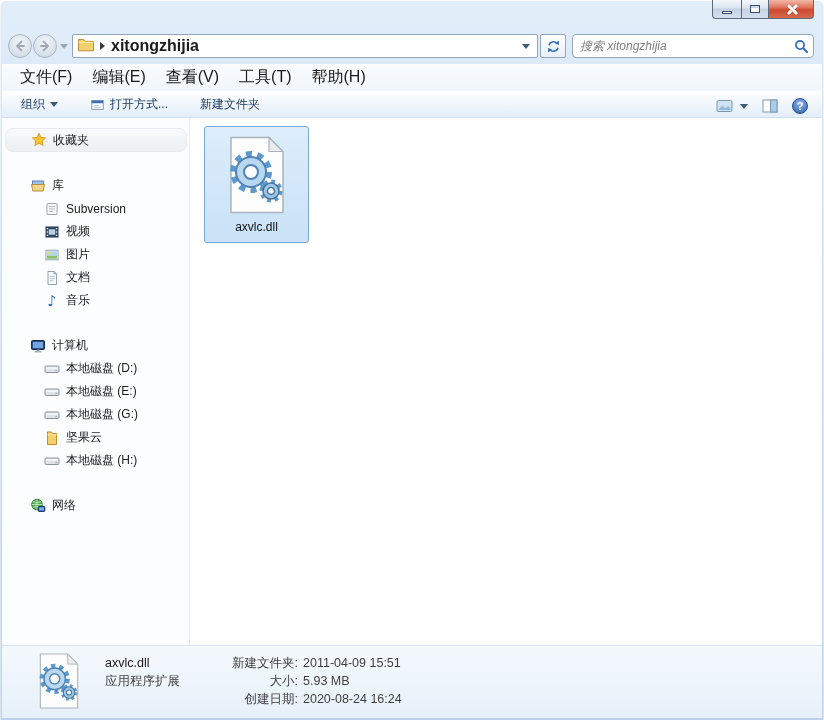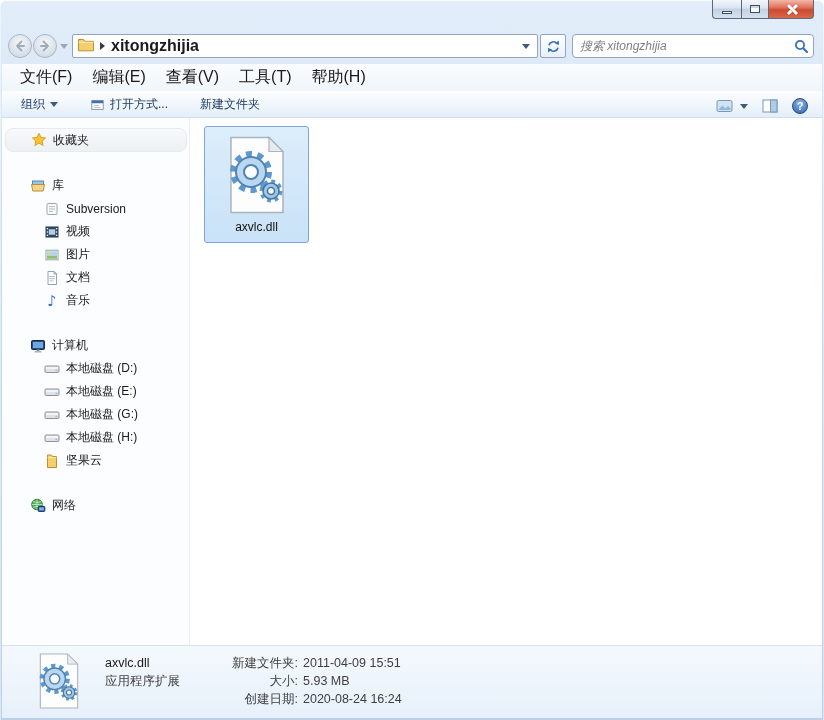--- a/index.html
+++ b/index.html
@@ -326,35 +326,35 @@
                 <rect x="1" y="5" width="14" height="6.5" rx="1.2" fill="#dfe3e7" stroke="#8b939c"></rect>
                 <rect x="2" y="6" width="12" height="2" fill="#f2f5f7"></rect>
                 <rect x="11.5" y="8.8" width="1.8" height="1.4" fill="#aeb6bd"></rect>
               </svg>
           </span>
           <span>本地磁盘 (G:)</span>
         </div>
         <div class="side-row lvl1">
           <span class="ic">
             <svg width="16" height="16" viewBox="0 0 16 16">
+                <path d="M3.5 2 h4 l1 1.5 h4 v11 h-9 z" fill="#f3cf6d" stroke="#bd8f2e"></path>
+                <path d="M3.5 4.6 h9" stroke="#fbe8ab"></path>
+              </svg>
+          </span>
+          <span>坚果云</span>
+        </div>
+        <div class="side-row lvl1">
+          <span class="ic">
+            <svg width="16" height="16" viewBox="0 0 16 16">
                 <rect x="1" y="5" width="14" height="6.5" rx="1.2" fill="#dfe3e7" stroke="#8b939c"></rect>
                 <rect x="2" y="6" width="12" height="2" fill="#f2f5f7"></rect>
                 <rect x="11.5" y="8.8" width="1.8" height="1.4" fill="#aeb6bd"></rect>
               </svg>
           </span>
           <span>本地磁盘 (H:)</span>
-        </div>
-        <div class="side-row lvl1">
-          <span class="ic">
-            <svg width="16" height="16" viewBox="0 0 16 16">
-                <path d="M3.5 2 h4 l1 1.5 h4 v11 h-9 z" fill="#f3cf6d" stroke="#bd8f2e"></path>
-                <path d="M3.5 4.6 h9" stroke="#fbe8ab"></path>
-              </svg>
-          </span>
-          <span>坚果云</span>
         </div>
 
         <div class="side-gap"></div>
 
         <div class="side-row lvl0">
           <span class="ic">
             <svg width="16" height="16" viewBox="0 0 16 16">
                 <circle cx="7" cy="6.5" r="5.3" fill="#58b058" stroke="#2e7d32"></circle>
                 <path d="M2 6.5 h10 M7 1.3 v10.4 M3.2 3.4 c2.4 1.6 5.2 1.6 7.6 0 M3.2 9.6 c2.4 -1.6 5.2 -1.6 7.6 0" fill="none" stroke="#bfe3bf" stroke-width=".9"></path>
                 <rect x="8.2" y="8.4" width="6.6" height="5" rx=".8" fill="#2d5ca8" stroke="#17335f"></rect>

